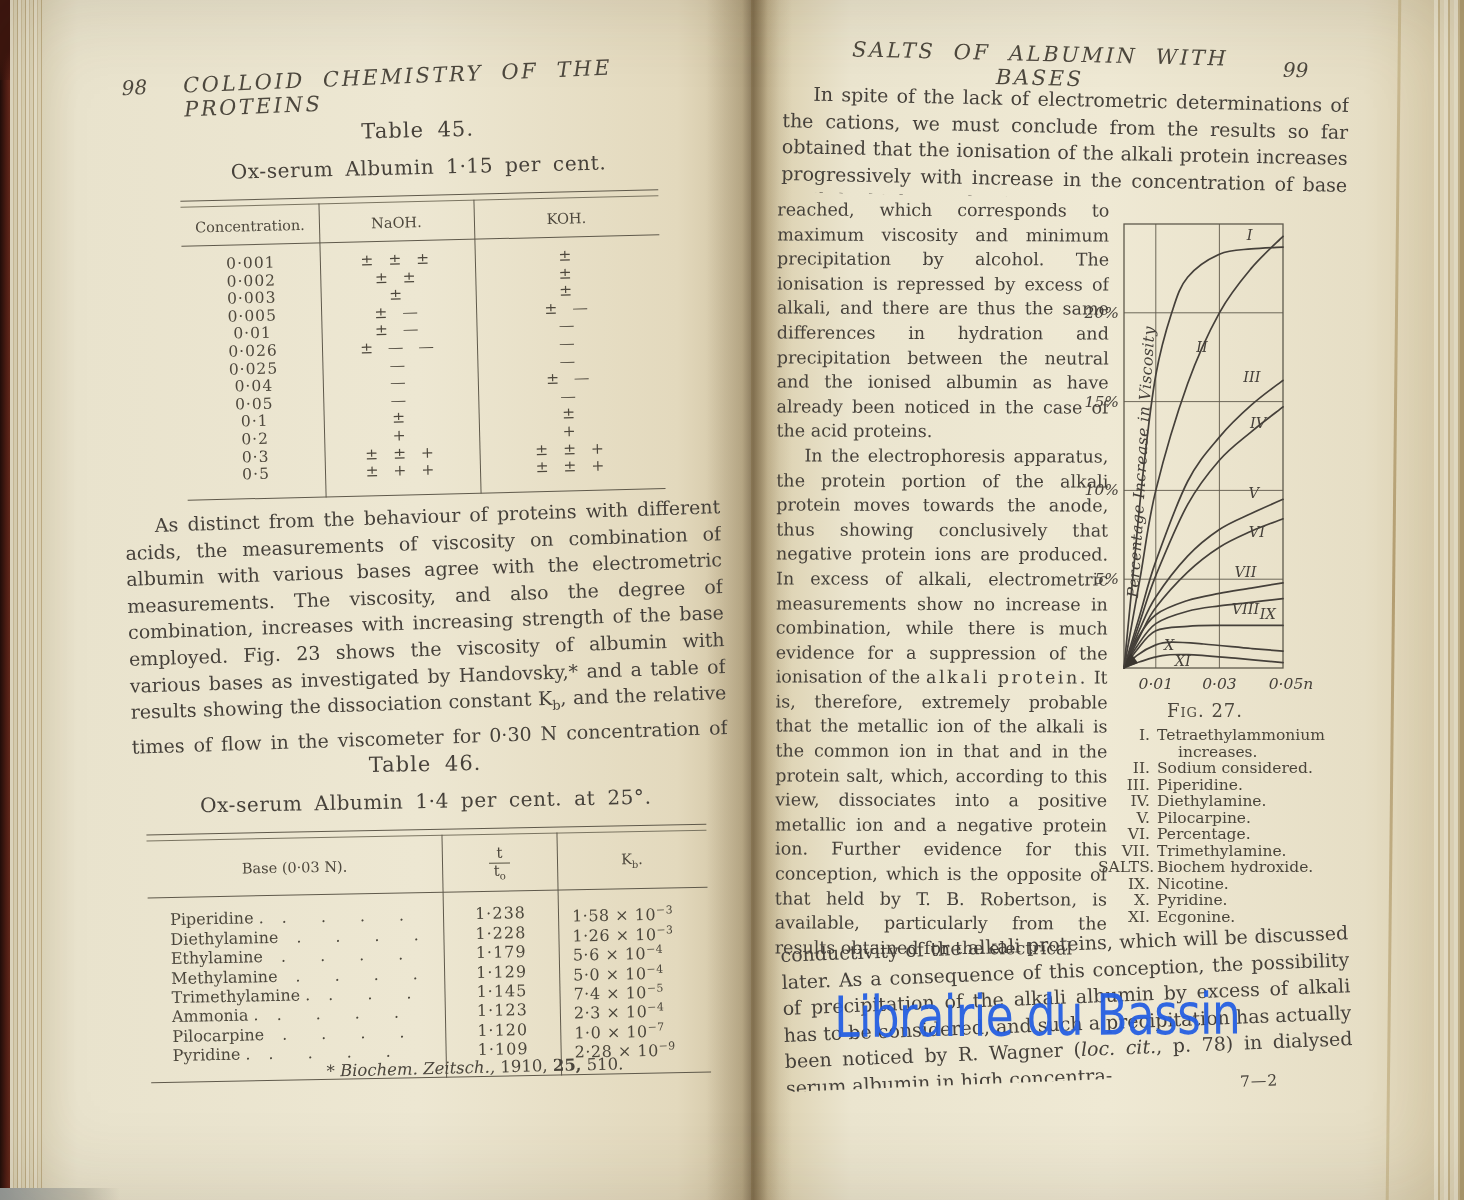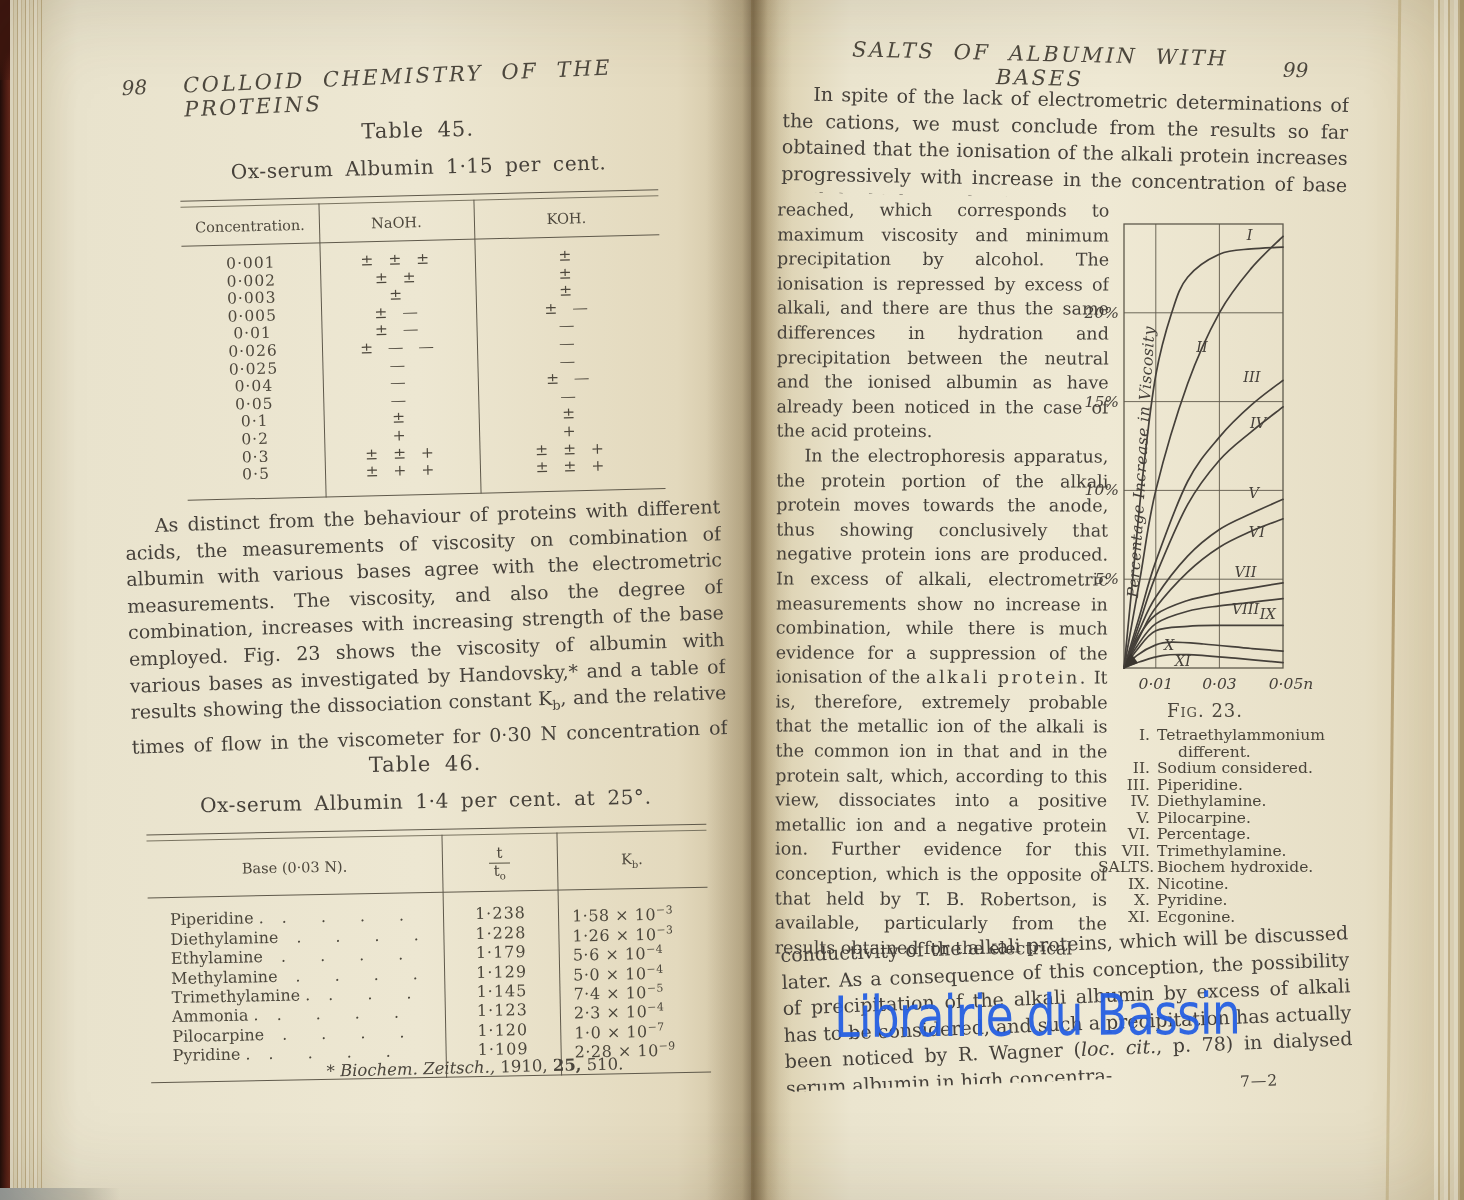--- a/index.html
+++ b/index.html
@@ -326,27 +326,27 @@
       <path d="M44.0 458.0C46.1 454.4 51.4 444.1 56.7 436.7C62.0 429.3 67.3 419.5 75.8 413.6C84.3 407.7 97.0 404.1 107.6 401.2C118.2 398.2 128.8 397.3 139.4 395.8C150.0 394.4 160.6 393.5 171.2 392.3C181.8 391.1 197.7 389.3 203.0 388.7" fill="none" stroke="#45403a" stroke-width="1.7" stroke-linecap="round"></path>
       <text x="165.476" y="403.832" text-anchor="middle" fill="#45403a" font-size="14.5" font-style="italic">VIII</text>
       <path d="M44.0 458.0C46.1 455.0 51.4 446.5 56.7 440.2C62.0 434.0 67.3 424.7 75.8 420.7C84.3 416.7 97.0 417.2 107.6 416.3C118.2 415.4 128.8 415.5 139.4 415.4C150.0 415.2 160.6 415.4 171.2 415.4C181.8 415.4 197.7 415.4 203.0 415.4" fill="none" stroke="#45403a" stroke-width="1.7" stroke-linecap="round"></path>
       <text x="187.736" y="409.15999999999997" text-anchor="middle" fill="#45403a" font-size="14.5" font-style="italic">IX</text>
       <path d="M44.0 458.0C46.1 455.9 51.4 449.4 56.7 445.6C62.0 441.7 70.0 437.1 75.8 434.9C81.6 432.7 83.7 432.4 91.7 432.2C99.6 432.1 110.3 433.0 123.5 434.0C136.8 435.1 157.9 437.3 171.2 438.5C184.4 439.6 197.7 440.7 203.0 441.1" fill="none" stroke="#45403a" stroke-width="1.7" stroke-linecap="round"></path>
       <text x="89.156" y="440.24" text-anchor="middle" fill="#45403a" font-size="14.5" font-style="italic">X</text>
       <path d="M44.0 458.0C46.6 457.0 53.5 453.9 59.9 451.8C66.3 449.7 74.2 446.8 82.2 445.6C90.1 444.4 95.4 444.2 107.6 444.7C119.8 445.1 139.4 446.9 155.3 448.2C171.2 449.6 195.1 451.9 203.0 452.7" fill="none" stroke="#45403a" stroke-width="1.7" stroke-linecap="round"></path>
       <text x="102.83" y="456.224" text-anchor="middle" fill="#45403a" font-size="14.5" font-style="italic">XI</text>
       <path d="M44 458 l14 -5 l-7 -10 l-4 6 Z" fill="#3a362f"></path>
     </svg>
-  <div class="blk fig-caption" style="left:1130px;top:700px;width:150px;">Fig. 23.</div>
+  <div class="blk fig-caption" style="left:1130px;top:700px;width:150px;">Fig. 27.</div>
   <div class="blk legend" id="fig23-legend" style="left:1098px;top:727px;width:250px;">
       <div class="legend-row">
         <span class="legend-roman">I.</span>
         <span class="legend-name">Tetraethylammonium</span>
       </div>
-      <div class="legend-cont">different.</div>
+      <div class="legend-cont">increases.</div>
       <div class="legend-row">
         <span class="legend-roman">II.</span>
         <span class="legend-name">Sodium considered.</span>
       </div>
       <div class="legend-row">
         <span class="legend-roman">III.</span>
         <span class="legend-name">Piperidine.</span>
       </div>
       <div class="legend-row">
         <span class="legend-roman">IV.</span>

